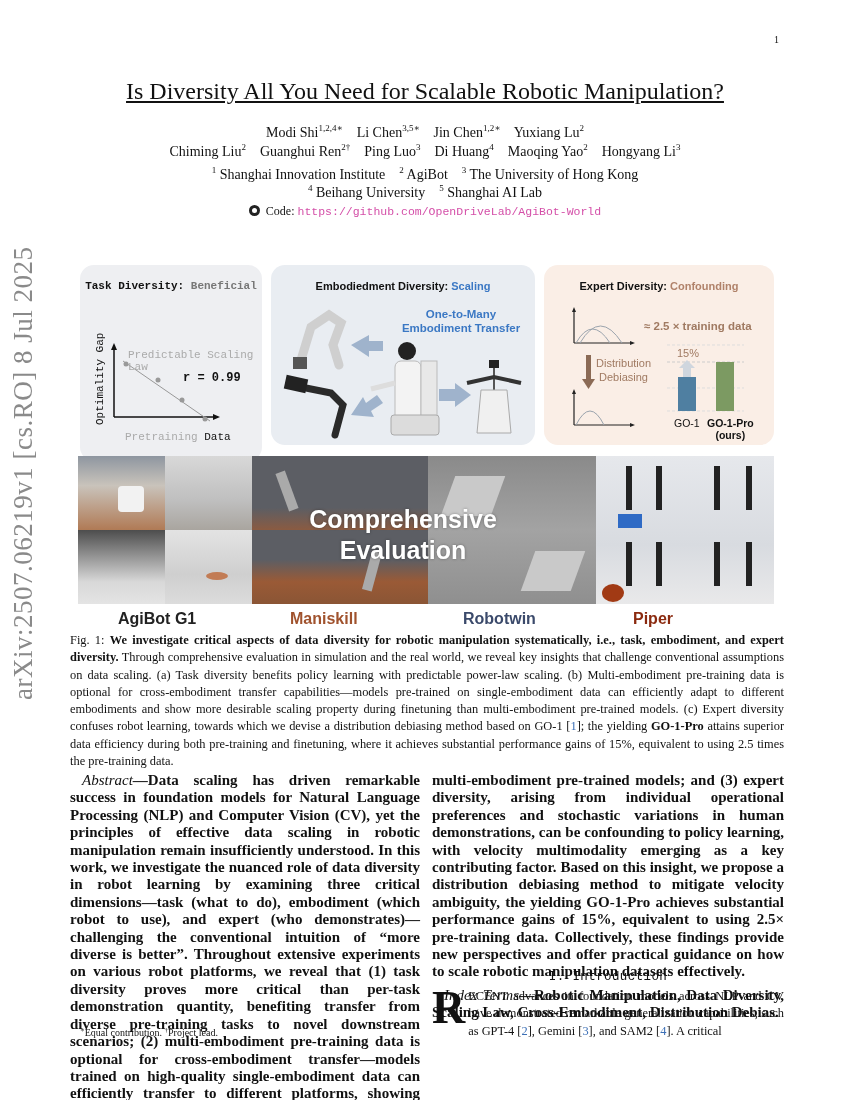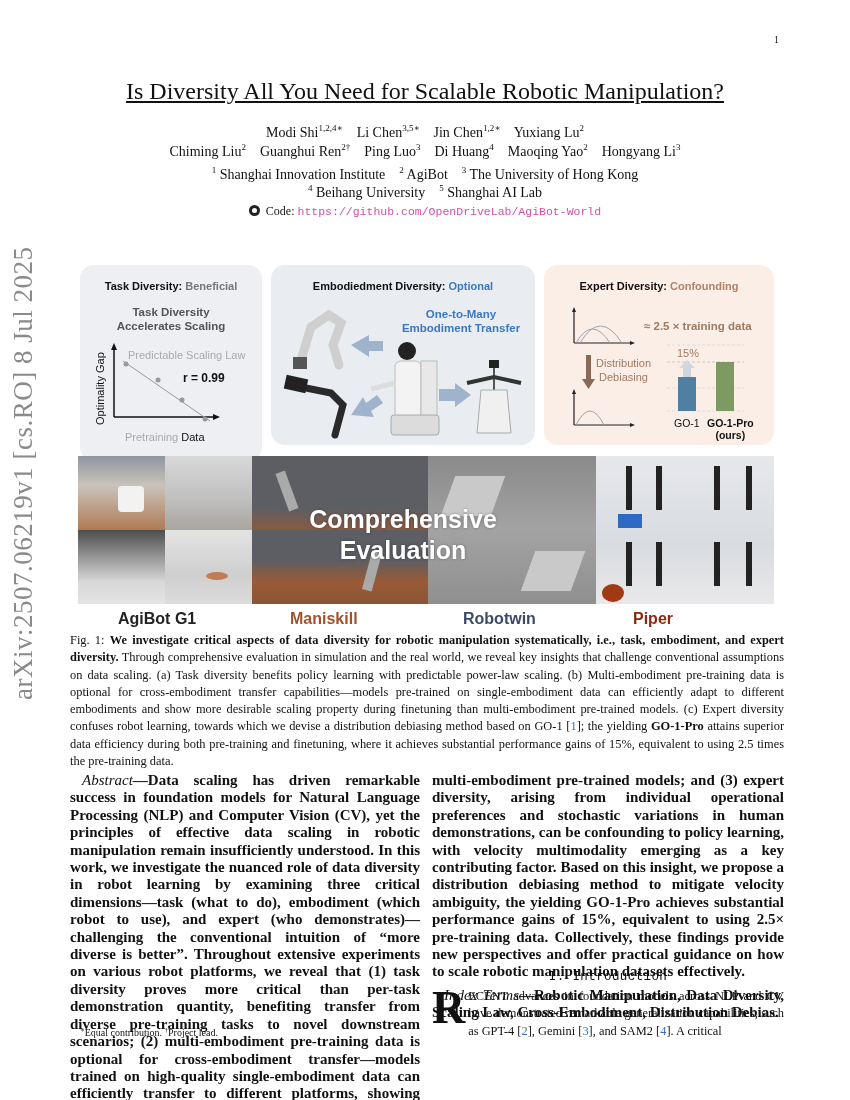--- a/index.html
+++ b/index.html
@@ -13,21 +13,21 @@
   .aff{left:0;width:850px;text-align:center;font-size:14px;line-height:19px;}
   .aff sup{font-size:9px;}
   .code{left:0;width:850px;top:204px;text-align:center;font-size:12px;}
   .code .url{font-family:"Liberation Mono","DejaVu Sans Mono",monospace;color:#d44fa8;font-size:11.5px;}
   .gh{display:inline-block;width:11px;height:11px;border-radius:50%;background:#222;vertical-align:-1px;margin-right:3px;position:relative;}
   .gh::after{content:"";position:absolute;left:3px;top:3px;width:5px;height:5px;border-radius:50%;background:#fff;}
 
   
   .fig{left:78px;top:262px;width:696px;height:365px;background:#fff;}
   .panel{position:absolute;border-radius:14px;font-family:"Liberation Sans","DejaVu Sans",sans-serif;}
-  .p1{left:2px;top:3px;width:182px;height:196px;background:#eeeff2;}
+  .p1{left:2px;top:3px;width:182px;height:196px;background:#eeeff2;font-family:Liberation Mono, monospace;}
   .p2{left:193px;top:3px;width:264px;height:180px;background:#e9edf2;}
   .p3{left:466px;top:3px;width:230px;height:180px;background:#faeee6;}
   .ptitle{position:absolute;left:0;width:100%;text-align:center;font-weight:bold;font-size:11px;top:15px;color:#111;}
   .ptitle .g{color:#777;}
   .ptitle .b{color:#3b78c4;}
   .ptitle .o{color:#b0826a;}
   .sub{position:absolute;text-align:center;font-weight:bold;font-size:11.5px;line-height:14px;}
   .lbl{position:absolute;font-size:11px;}
   .gridimg{position:absolute;top:194px;height:148px;overflow:hidden;}
   .cap{position:absolute;top:348px;font-family:"Liberation Sans",sans-serif;font-weight:bold;font-size:16px;text-align:left;}
@@ -81,40 +81,39 @@
 <div class="abs code">
   <span class="gh"></span>
   <span>Code:</span>
   <a class="url">https://github.com/OpenDriveLab/AgiBot-World</a>
 </div>
 
 <div class="abs fig">
 
   <div class="panel p1">
     <div class="ptitle"><span>Task Diversity:</span> <span class="g">Beneficial</span></div>
-    <div class="sub" style="left:0;width:100%;top:40px;color:#555;"><span>Task Diversity</span><br><span>Accelerates Scaling</span></div>
     <svg class="abs" style="left:0;top:0" width="182" height="180">
       <line x1="34" y1="152" x2="34" y2="82" stroke="#111" stroke-width="1.5"></line>
       <polygon points="34,78 31,85 37,85" fill="#111"></polygon>
       <line x1="34" y1="152" x2="136" y2="152" stroke="#111" stroke-width="1.5"></line>
       <polygon points="140,152 133,149 133,155" fill="#111"></polygon>
       <line x1="43" y1="96" x2="130" y2="156" stroke="#999" stroke-width="1"></line>
       <circle cx="46" cy="99" r="2.5" fill="#999"></circle>
       <circle cx="78" cy="115" r="2.5" fill="#999"></circle>
       <circle cx="102" cy="135" r="2.5" fill="#999"></circle>
       <circle cx="125" cy="154" r="2.5" fill="#999"></circle>
     </svg>
     <div class="lbl" style="left:48px;top:84px;color:#aaa;">Predictable Scaling Law</div>
     <div class="lbl" style="left:103px;top:106px;font-weight:bold;font-size:12px;">r = 0.99</div>
     <div class="lbl" style="left:14px;top:160px;transform-origin:0 0;transform:rotate(-90deg);white-space:nowrap;">Optimality Gap</div>
     <div class="lbl" style="left:45px;top:166px;"><span style="color:#aaa">Pretraining</span> <span>Data</span></div>
   </div>
 
   <div class="panel p2">
-    <div class="ptitle"><span>Embodiedment Diversity:</span> <span class="b">Optional</span></div>
+    <div class="ptitle"><span>Embodiedment Diversity:</span> <span class="b">Scaling</span></div>
     <div class="sub" style="left:120px;width:140px;top:42px;color:#3b78c4;"><span>One-to-Many</span><br><span>Embodiment Transfer</span></div>
     <svg class="abs" style="left:0;top:0" width="264" height="180">
 
       <path d="M30,95 L40,62 L58,50 L70,58 L62,80 L68,100" stroke="#cfcfcf" stroke-width="9" fill="none" stroke-linecap="round"></path>
       <rect x="22" y="92" width="14" height="12" fill="#555"></rect>
 
       <path d="M20,120 L60,128 L72,140 L64,170" stroke="#2a2a2a" stroke-width="7" fill="none" stroke-linecap="round"></path>
       <rect x="14" y="112" width="22" height="14" fill="#222" transform="rotate(12 25 119)"></rect>
 
       <circle cx="136" cy="86" r="9" fill="#222"></circle>

